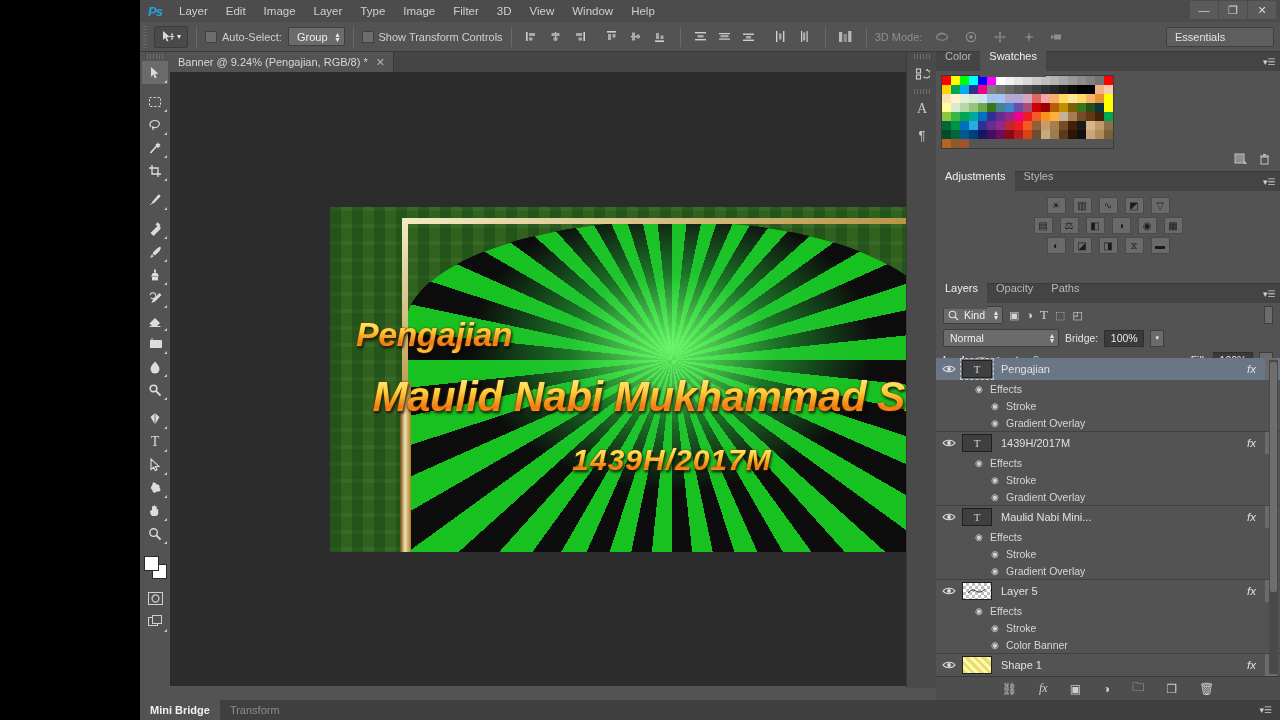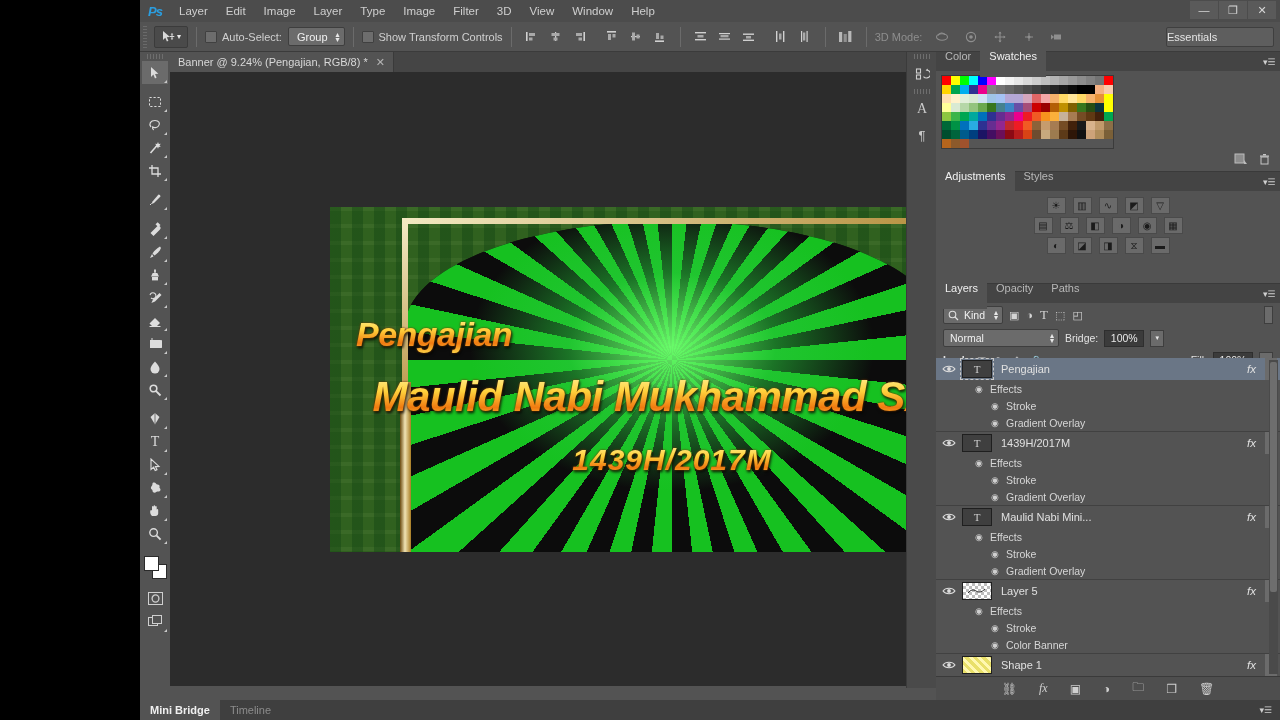--- a/index.html
+++ b/index.html
@@ -30,21 +30,21 @@
               display:flex; align-items:center; justify-content:center; gap:2px; border-radius:2px;}
   .opt-sep { width:1px; height:20px; background:#6b6b6b; margin:0 8px; }
   .opt-lbl { font-size:11px; color:#d0d0d0; white-space:nowrap; }
   .chk { width:12px; height:12px; background:#6d6d6d; border:1px solid #404040; border-radius:1px; margin-right:5px;}
   .opt-select { height:19px; background:#6b6b6b; border:1px solid #3e3e3e; border-radius:2px; color:#f0f0f0;
                 font-size:11px; display:flex; align-items:center; padding:0 4px 0 8px; gap:8px; margin-left:6px; }
   .stepper { display:inline-block; line-height:5px; font-size:8px; color:#e8e8e8; }
   .align-btn { width:20px; height:20px; display:flex; align-items:center; justify-content:center; margin:0 2px; }
   .essentials { position:absolute; right:6px; top:5px; width:108px; height:20px; background:#5e5e5e;
                 border:1px solid #3f3f3f; border-radius:2px; color:#e4e4e4; font-size:11px;
-                display:flex; align-items:center; }
+                display:flex; align-items:center; padding-left:8px; }
 
   
   .toolstrip { position:absolute; left:2px; top:52px; width:26px; height:600px; background:#535353; }
   .tool-grip { height:9px; background: repeating-linear-gradient(to right,#6e6e6e 0 1px, transparent 1px 3px)
                center/16px 5px no-repeat; }
   .tool { position:relative; width:26px; height:23px; display:flex; align-items:center; justify-content:center; }
   .tool.sel { background:#6b6b6b; }
   .tool .tri { position:absolute; right:1px; bottom:1px; width:0; height:0;
                border-left:3px solid transparent; border-bottom:3px solid #c9c9c9; }
   .tool-div { height:6px; }
@@ -547,21 +547,21 @@
         <div class="ttl ttl-pengajian">Pengajian</div>
         <div class="ttl ttl-maulid">Maulid Nabi Mukhammad SAW</div>
         <div class="ttl ttl-year">1439H/2017M</div>
       </div>
     </div>
 
 
     <div class="bottombar">
       <div id="bottom-tabs" style="display:flex;">
           <div class="bb-tab active">Mini Bridge</div>
-          <div class="bb-tab idle">Timeline</div>
+          <div class="bb-tab idle">Transform</div>
         </div>
       <div style="flex:1"></div>
       <div style="margin-right:8px;color:#cfcfcf;font-size:9px;">▾☰</div>
     </div>
 
     <div class="icondock">
       <div class="dock-grip"></div>
       <div id="icon-dock-list">
           <div class="dock-ico">
             <svg width="15" height="15" viewBox="0 0 15 15">

